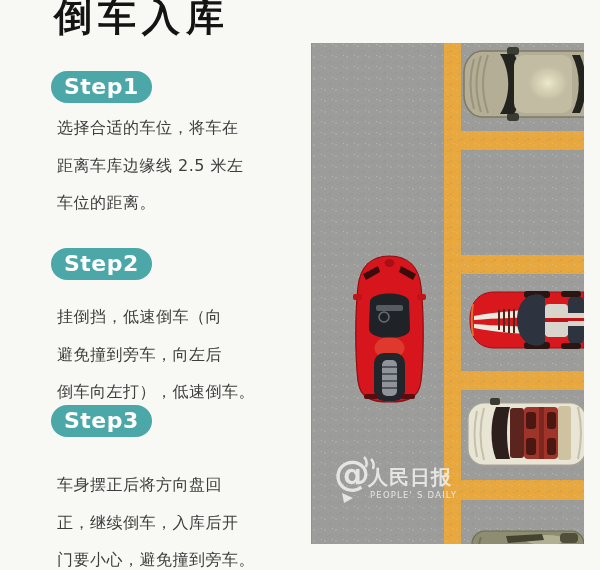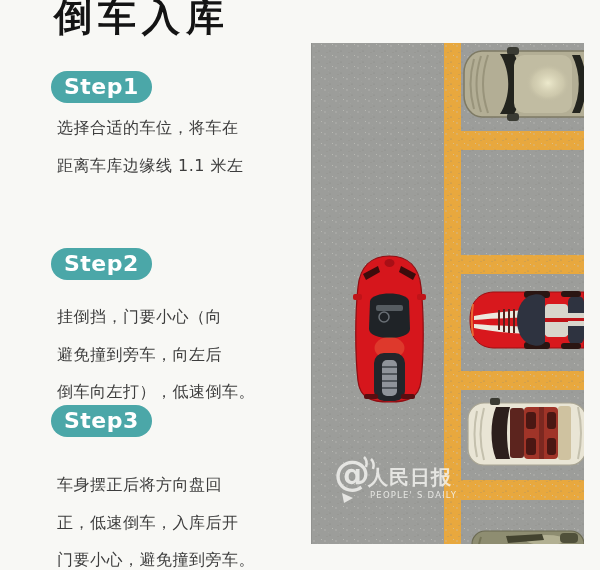--- a/index.html
+++ b/index.html
@@ -38,34 +38,35 @@
 </head>
 <body>
 
 <div class="poster">
 
   <h1 class="title">倒车入库</h1>
 
   <div class="badge b1">Step1</div>
   <div class="steptext t1">
     <div>选择合适的车位，将车在</div>
-    <div>距离车库边缘线 1.1 米左</div>
+    <div>距离车库边缘线 2.5 米左</div>
+    <div>车位的距离。</div>
   </div>
 
   <div class="badge b2">Step2</div>
   <div class="steptext t2">
-    <div>挂倒挡，门要小心（向</div>
+    <div>挂倒挡，低速倒车（向</div>
     <div>避免撞到旁车，向左后</div>
     <div>倒车向左打），低速倒车。</div>
   </div>
 
   <div class="badge b3">Step3</div>
   <div class="steptext t3">
     <div>车身摆正后将方向盘回</div>
-    <div>正，低速倒车，入库后开</div>
+    <div>正，继续倒车，入库后开</div>
     <div>门要小心，避免撞到旁车。</div>
   </div>
 
   <div class="illustration">
     <svg width="272" height="501" viewBox="0 0 272 501" xmlns="http://www.w3.org/2000/svg">
       <defs>
         <pattern id="noise" width="11" height="11" patternUnits="userSpaceOnUse">
           <circle cx="2" cy="3" r=".7" fill="#c2c2bd" opacity=".8"></circle>
           <circle cx="7" cy="8" r=".6" fill="#7f807a" opacity=".8"></circle>
           <circle cx="9.5" cy="1.5" r=".5" fill="#d0d0ca" opacity=".7"></circle>

